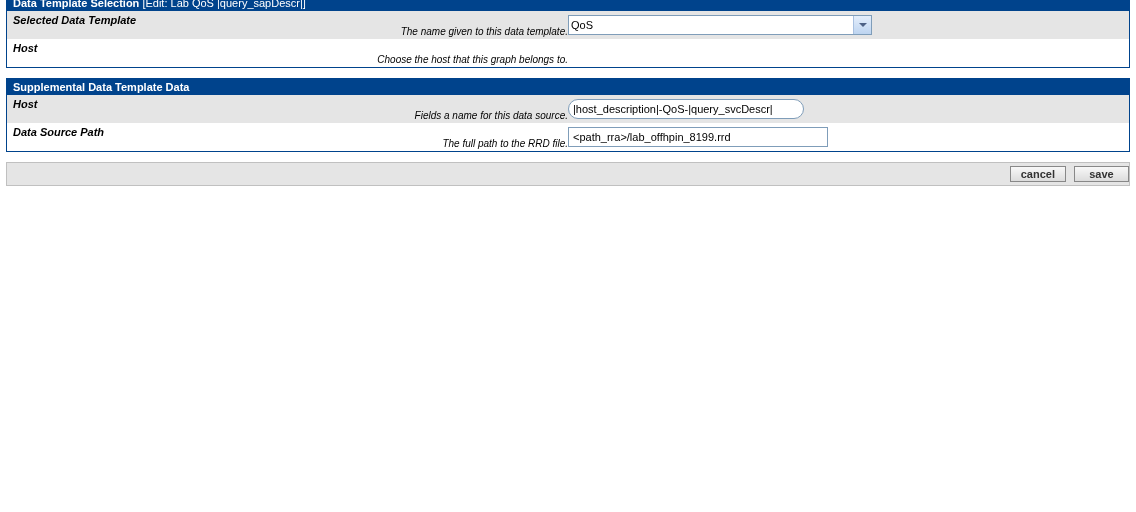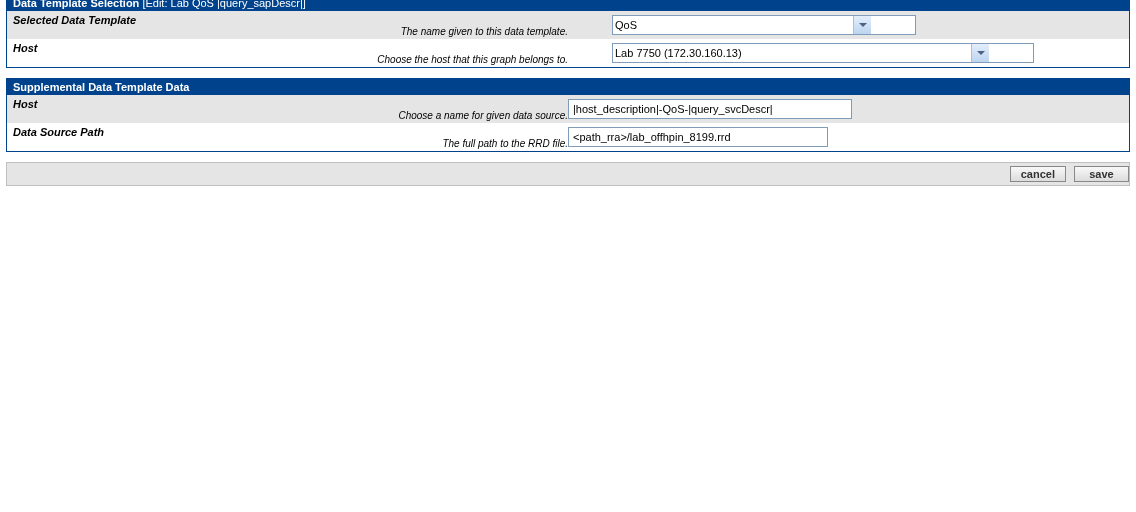--- a/index.html
+++ b/index.html
@@ -62,21 +62,20 @@
     select {
       font-family: Verdana, Arial, sans-serif;
       font-size: 11px;
       border: 1px solid #7f9db9;
       background: #fff;
       padding: 1px 2px;
       height: 20px;
       appearance: none;
       -webkit-appearance: none;
       position: relative;
-      margin-left: 44px;
     }
     .select-wrapper {
       position: relative;
       display: inline-block;
     }
     .select-wrapper::after {
       content: "";
       position: absolute;
       right: 1px;
       top: 1px;
@@ -147,40 +146,32 @@
         </select>
         <span class="select-chevron"></span>
       </div>
     </div>
   </div>
   <div class="row">
     <div class="row-left">
       <div class="field-label">Host</div>
       <div class="field-desc">Choose the host that this graph belongs to.</div>
     </div>
-    <div class="row-right">
-      <div class="select-wrapper" style="width:422px;">
-        <select style="width:422px;">
-          <option>Lab 7750 (172.30.160.13)</option>
-        </select>
-        <span class="select-chevron"></span>
-      </div>
-    </div>
   </div>
 </div>
 
 <div class="section">
   <div class="section-header">Supplemental Data Template Data</div>
   <div class="row row-alt">
     <div class="row-left">
       <div class="field-label">Host</div>
-      <div class="field-desc">Choose a name for given data source.</div>
+      <div class="field-desc">Fields a name for this data source.</div>
     </div>
     <div class="row-right">
-      <input type="text" style="width: 284px;" value="|host_description|-QoS-|query_svcDescr|">
+      <input type="text" style="width: 236px; border-radius: 10px;" value="|host_description|-QoS-|query_svcDescr|">
     </div>
   </div>
   <div class="row">
     <div class="row-left">
       <div class="field-label">Data Source Path</div>
       <div class="field-desc">The full path to the RRD file.</div>
     </div>
     <div class="row-right">
       <input type="text" style="width: 260px;" value="&lt;path_rra&gt;/lab_offhpin_8199.rrd">
     </div>

